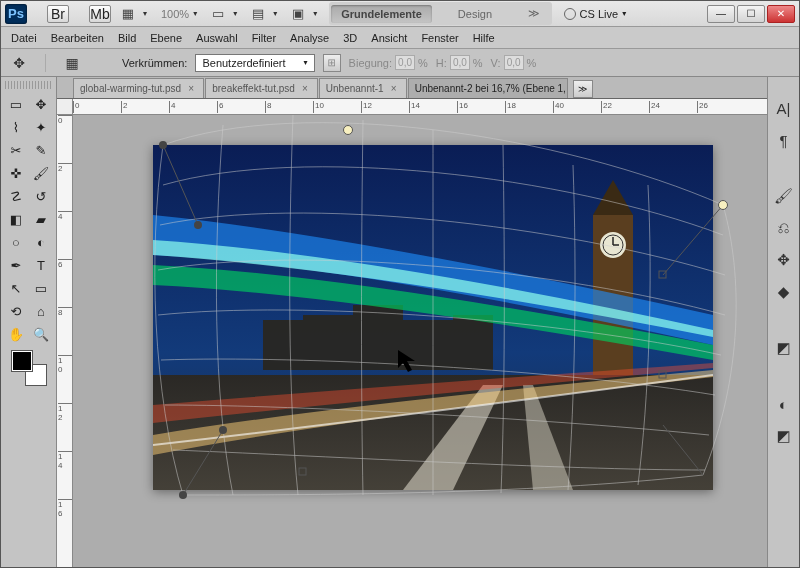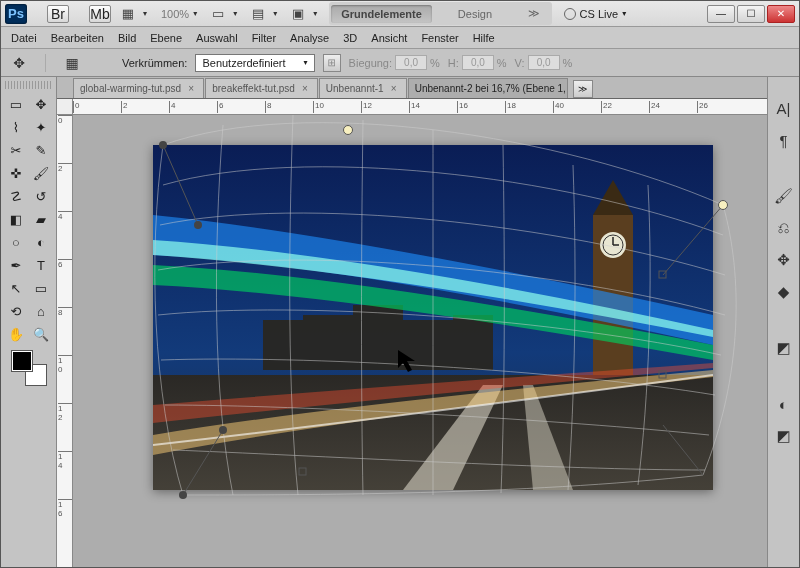--- a/index.html
+++ b/index.html
@@ -25,21 +25,21 @@
 .winbtn.close { background: linear-gradient(#e88,#c33); color: #fff; border-color: #a22; }
 .menubar { height: 22px; display: flex; align-items: center; padding: 0 10px; gap: 14px; border-bottom: 1px solid #999; background: #cacaca; }
 .menubar span { font-size: 11px; }
 .optbar { height: 28px; display: flex; align-items: center; padding: 0 8px; gap: 8px; border-bottom: 1px solid #888; background: #c4c4c4; }
 .opt-icon { width: 20px; height: 20px; display: flex; align-items: center; justify-content: center; font-size: 14px; color: #333; }
 .opt-label { font-size: 11px; margin-left: 32px; }
 .opt-dd { background: #fff; border: 1px solid #777; height: 18px; display: flex; align-items: center; padding: 0 6px; font-size: 11px; gap: 18px; }
 .opt-dd .arrow { font-size: 8px; }
 .opt-icon2 { width: 18px; height: 18px; background: linear-gradient(#eee,#ccc); border: 1px solid #888; display: flex; align-items: center; justify-content: center; font-size: 10px; color: #888; }
 .opt-field { color: #888; font-size: 11px; display: flex; align-items: center; gap: 3px; }
-.opt-field .box { width: 32px; height: 15px; background: #ddd; border: 1px solid #aaa; text-align: center; color: #999; font-size: 10px; line-height: 13px; }
+.opt-field .box { width: 20px; height: 15px; background: #ddd; border: 1px solid #aaa; text-align: center; color: #999; font-size: 10px; line-height: 13px; }
 .main { flex: 1; display: flex; min-height: 0; }
 .toolbox { width: 56px; background: #c4c4c4; border-right: 1px solid #888; padding: 4px 2px; display: flex; flex-direction: column; align-items: center; }
 .toolbox-handle { width: 48px; height: 8px; background: repeating-linear-gradient(90deg,#999 0 1px,transparent 1px 3px); margin-bottom: 4px; }
 .tool-grid { display: grid; grid-template-columns: 24px 24px; gap: 1px; }
 .tool { width: 24px; height: 22px; display: flex; align-items: center; justify-content: center; font-size: 13px; color: #222; cursor: pointer; }
 .swatches { margin-top: 6px; position: relative; width: 34px; height: 34px; }
 .sw-fg { position: absolute; width: 20px; height: 20px; background: #000; border: 1px solid #fff; outline: 1px solid #555; top: 0; left: 0; }
 .sw-bg { position: absolute; width: 20px; height: 20px; background: #fff; border: 1px solid #fff; outline: 1px solid #555; bottom: 0; right: 0; }
 .center { flex: 1; display: flex; flex-direction: column; min-width: 0; background: #bababa; }
 .doctabs { height: 22px; display: flex; align-items: flex-end; background: #bababa; padding-left: 16px; border-bottom: 1px solid #666; }

